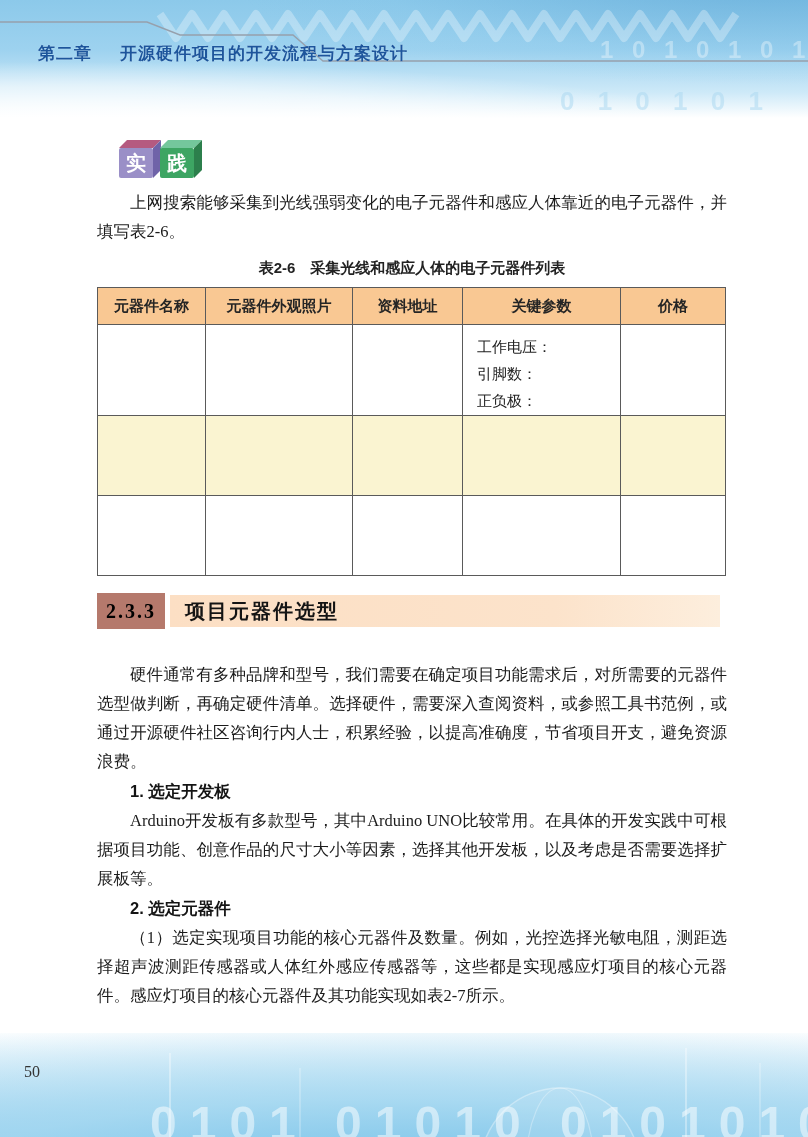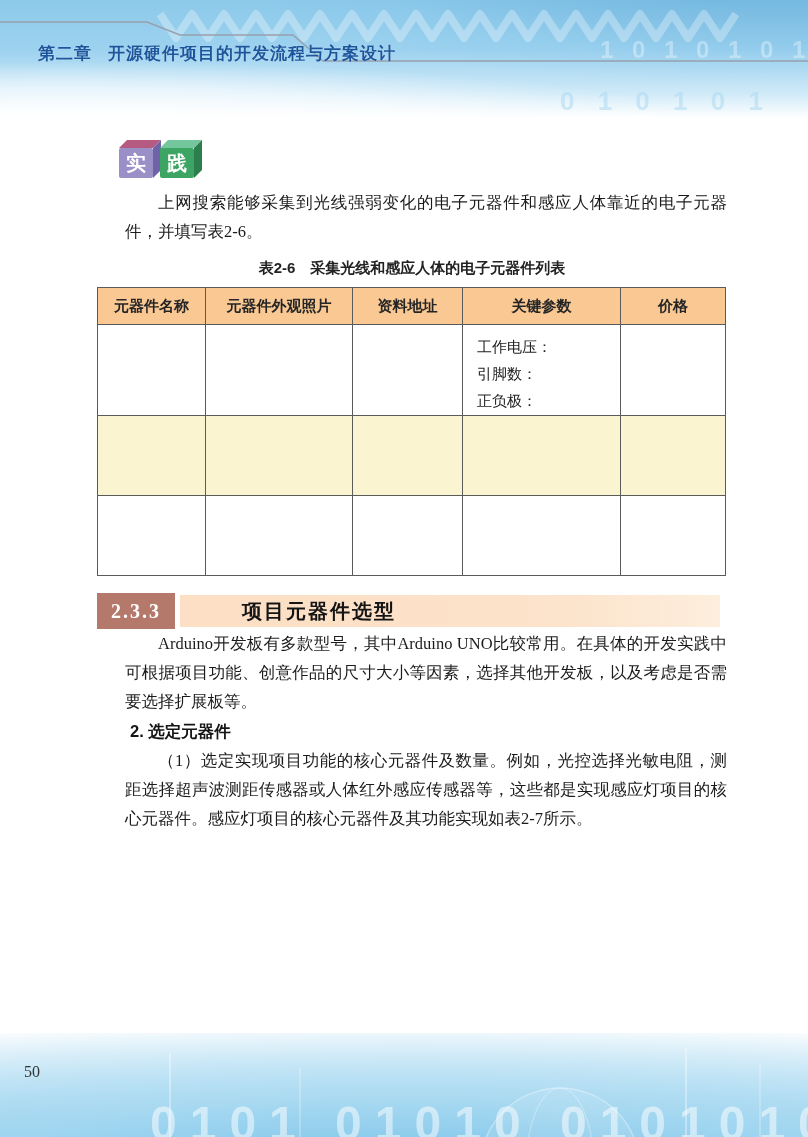--- a/index.html
+++ b/index.html
@@ -21,21 +21,21 @@
   }
   .banner svg { position:absolute; top:0; left:0; }
   .chapter-line {
     position:absolute; left:38px; top:42px;
     font-family:"Liberation Sans", sans-serif;
     font-weight:bold; font-size:17px; letter-spacing:1px;
     color:var(--title-blue,#1d559c);
     text-shadow:0 0 1px rgba(255,255,255,0.6);
     white-space:nowrap;
   }
-  .chapter-line .chapter-label { margin-right:16px; }
+  .chapter-line .chapter-label { margin-right:28px; }
 
   
   .content { position:absolute; top:118px; left:97px; width:630px; }
 
   
   .badge { display:flex; gap:7px; margin:14px 0 0 22px; height:46px; align-items:flex-end; }
   .cube { position:relative; width:34px; height:30px; }
   .cube .front {
     position:absolute; left:0; top:0; width:34px; height:30px;
     display:flex; align-items:center; justify-content:center;
@@ -53,21 +53,21 @@
   }
   .cube1 .front{ background:var(--cube1-front,#9a8fc7); }
   .cube1 .top{ background:var(--cube1-top,#b55a80); }
   .cube1 .side{ background:var(--cube1-side,#6f63a8); }
   .cube2 .front{ background:var(--cube2-front,#3da563); }
   .cube2 .top{ background:var(--cube2-top,#74c79c); }
   .cube2 .side{ background:var(--cube2-side,#2c7f4c); }
 
   p.body {
     font-size:16.5px; line-height:29px; text-align:justify;
-    text-indent:2em; color:#1b1b1b;margin-left:28px;
+    text-indent:2em; color:#1b1b1b;
   }
   .p-intro { margin-top:10px; }
 
   .table-caption {
     margin-top:13px; text-align:center;
     font-family:"Liberation Sans", sans-serif;
     font-weight:bold; font-size:15px; color:#222;
   }
 
   table.fill-table {
@@ -87,29 +87,29 @@
   tr.row-1 { height:78px; }
   tr.row-2 { height:80px; background:var(--row-yellow,#faf4d1); }
   tr.row-3 { height:80px; background:#fff; }
   td.params-cell { vertical-align:top; padding:9px 6px 0 14px;margin-top:7px; }
   td.params-cell div { font-size:15px; line-height:27px; color:#222; }
 
   .p-after-table { margin-top:34px; }
 
   .section-heading { margin-top:17px; display:flex; align-items:center; }
   .section-number {
-    width:78px; height:36px; background:var(--section-box,#b5796c);
+    width:68px; height:36px; background:var(--section-box,#b5796c);
     display:flex; align-items:center; justify-content:center;
     font-family:"Liberation Serif", serif;
-    font-weight:bold; font-size:20px; letter-spacing:2px; color:#ffffff;
+    font-weight:bold; font-size:20px; letter-spacing:2px; color:#000000;
   }
   .section-bar {
     flex:1; height:32px; margin-left:5px; margin-right:7px;
     background:linear-gradient(90deg, var(--section-bar,#fcdfc4) 0%, #fce3cb 70%, #fdeedd 100%);
-    display:flex; align-items:center;padding-left:47px;
+    display:flex; align-items:center;
   }
   .section-title {
     margin-left:15px;
     font-family:"Liberation Sans", sans-serif;
     font-weight:bold; font-size:20px; letter-spacing:2px; color:#141414;
   }
 
   .p-section-intro { margin-top:31px; }
   .sub-heading {
     margin-top:1px; text-indent:2em;
@@ -219,21 +219,23 @@
     </table>
 
 
     <div class="section-heading">
       <div class="section-number">2.3.3</div>
       <div class="section-bar">
         <span class="section-title">项目元器件选型</span>
       </div>
     </div>
 
-
+    <p class="body p-section-intro">硬件通常有多种品牌和型号，我们需要在确定项目功能需求后，对所需要的元器件选型做判断，再确定硬件清单。选择硬件，需要深入查阅资料，或参照工具书范例，或通过开源硬件社区咨询行内人士，积累经验，以提高准确度，节省项目开支，避免资源浪费。</p>
+
+    <div class="sub-heading">1. 选定开发板</div>
     <p class="body">Arduino开发板有多款型号，其中Arduino UNO比较常用。在具体的开发实践中可根据项目功能、创意作品的尺寸大小等因素，选择其他开发板，以及考虑是否需要选择扩展板等。</p>
 
     <div class="sub-heading">2. 选定元器件</div>
     <p class="body">（1）选定实现项目功能的核心元器件及数量。例如，光控选择光敏电阻，测距选择超声波测距传感器或人体红外感应传感器等，这些都是实现感应灯项目的核心元器件。感应灯项目的核心元器件及其功能实现如表2-7所示。</p>
 
   </div>
 
   <div class="footer">
     <svg width="808" height="104" viewBox="0 0 104 104" preserveAspectRatio="none" style="width:808px;height:104px"></svg>
     <svg width="808" height="104" viewBox="0 0 808 104">

